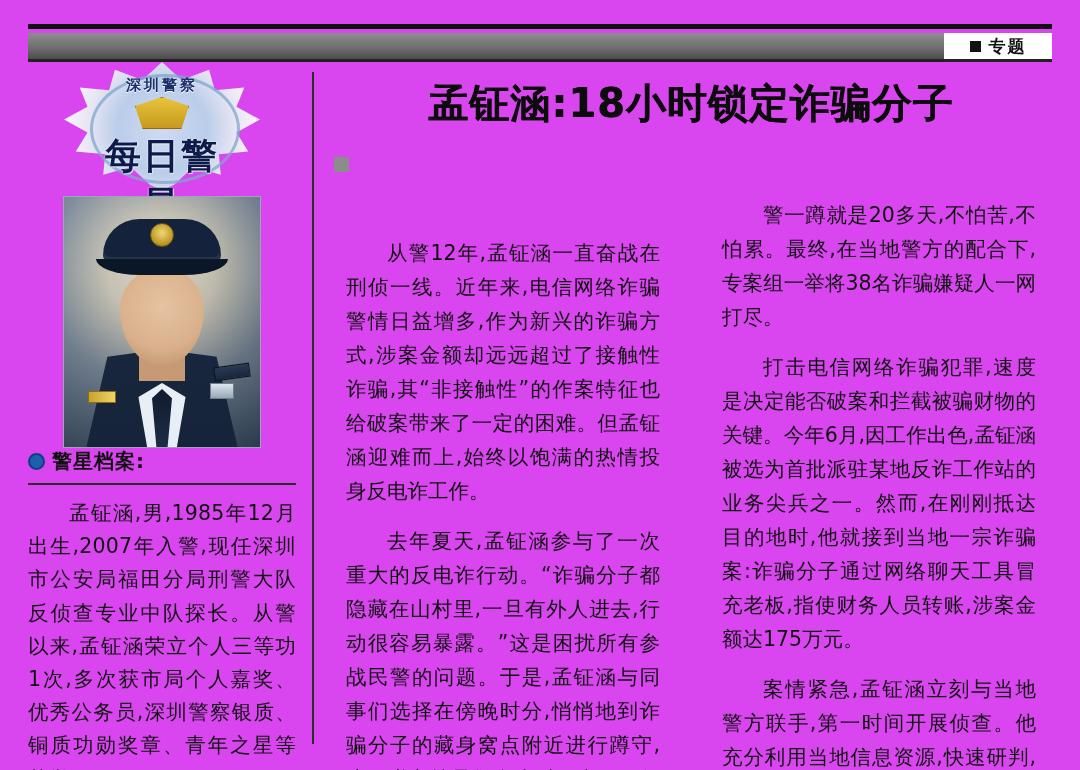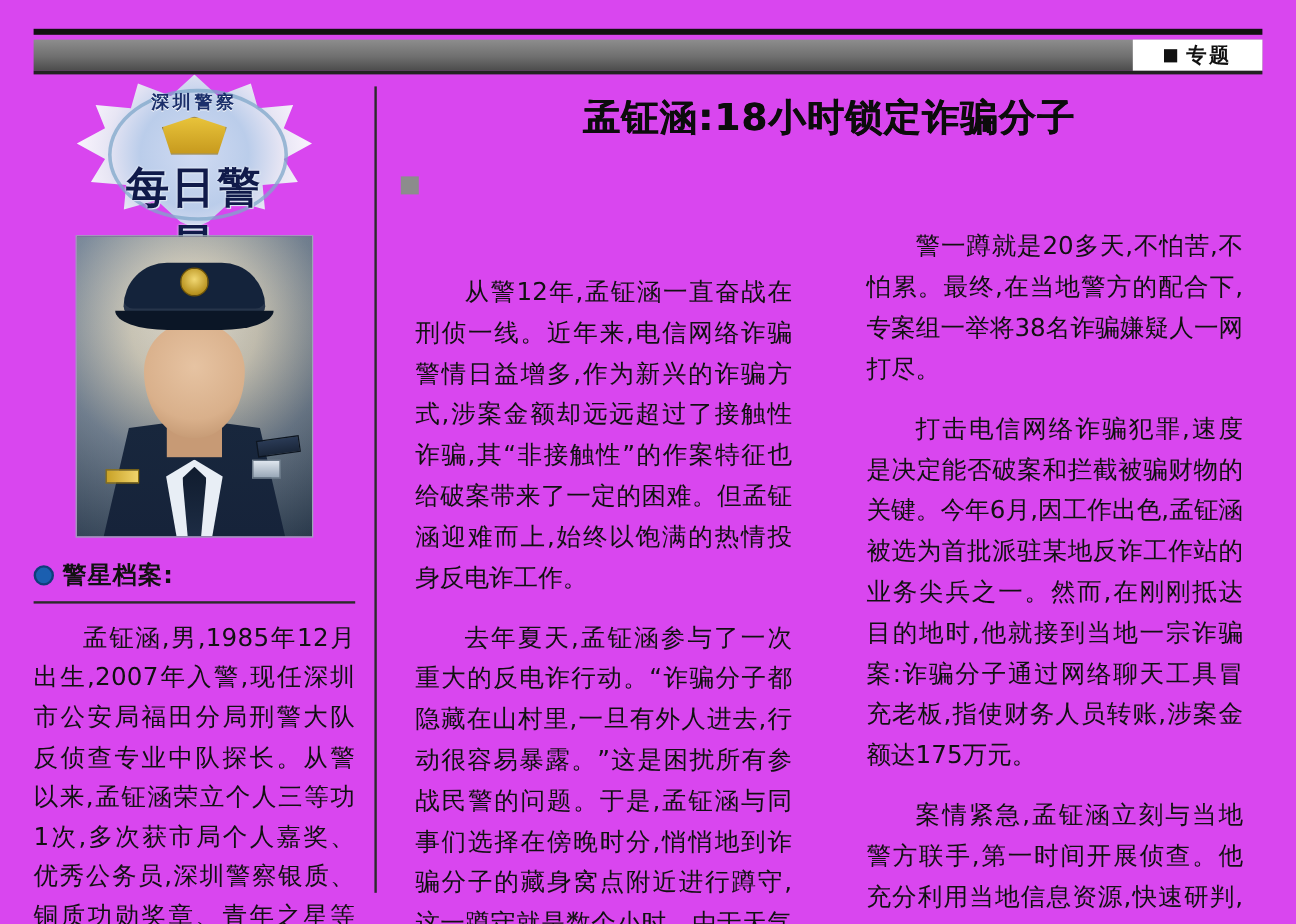--- a/index.html
+++ b/index.html
@@ -231,21 +231,20 @@
   .photo .shoulder {
     position: absolute;
     right: 10px; bottom: 68px;
     width: 34px; height: 12px;
     background: linear-gradient(to bottom, #2a3a55, #1a2639);
     border: 1px solid #0d1520;
     transform: rotate(-8deg);
   }
 
   .archive-title {
-    margin-top: 18px;
     display: flex;
     align-items: center;
     gap: 7px;
     font-family: "DejaVu Sans", "Liberation Sans", sans-serif;
     font-size: 20px;
     font-weight: bold;
     color: #111;
     letter-spacing: 1px;
   }
   .archive-title .dot {
@@ -285,21 +284,21 @@
 
   
   .main {
     position: absolute;
     left: 330px;
     top: 68px;
     width: 722px;
   }
   .headline {
     font-family: "DejaVu Sans", "Liberation Sans", sans-serif;
-    font-size: 31px;
+    font-size: 40px;
     font-weight: bold;
     letter-spacing: 1px;
     text-align: center;
     color: #0c0c0c;
     line-height: 1.18;
     margin: 12px 0 0 0;
     text-shadow: 0.5px 0 0 #0c0c0c;
   }
   .byline {
     margin-top: 30px;

